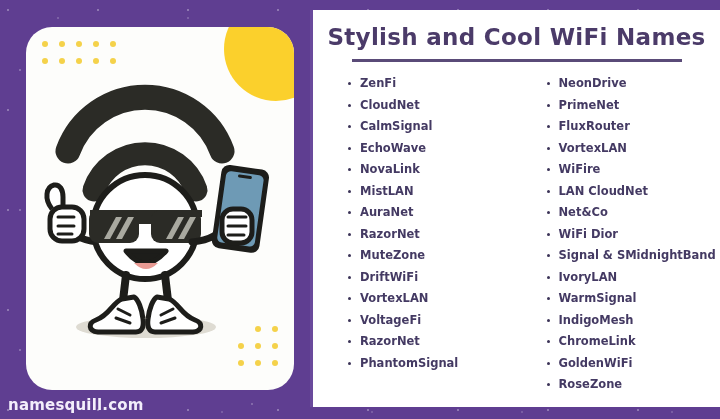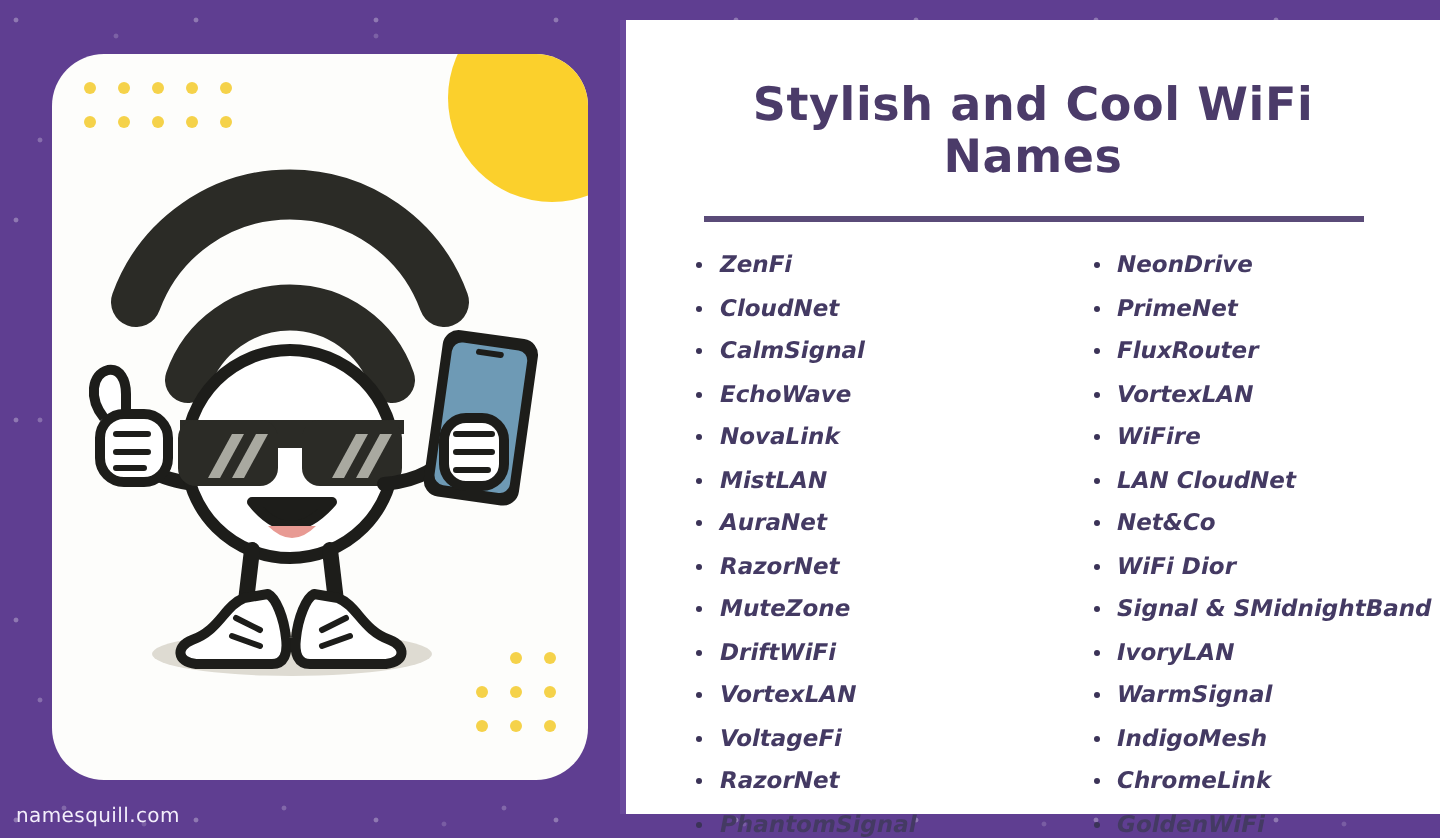--- a/index.html
+++ b/index.html
@@ -87,21 +87,21 @@
   .list-panel {
     position: absolute;
     left: 310px;
     top: 10px;
     right: 0px;
     bottom: 12px;
     background: #ffffff;
     border-left: 3px solid #6a4a9c;
   }
   .list-title {
-    margin: 16px;
+    margin: 0;
     padding: 14px 0 0 0;
     text-align: center;
     font-size: 23px;
     font-weight: bold;
     letter-spacing: .3px;
     color: #4b3b69;
     font-family: "DejaVu Sans", sans-serif;
   }
   .title-rule {
     width: 330px;
@@ -109,21 +109,20 @@
     margin: 9px auto 0 auto;
     background: #5a4b78;
   }
   .columns {
     display: flex;
     padding: 11px 0 0 34px;
     gap: 24px;
   }
   .col {
     width: 196px;
-    font-style: italic;
   }
   ul.name-list {
     list-style: none;
     margin: 0;
     padding: 0;
   }
   ul.name-list li {
     position: relative;
     padding-left: 13px;
     font-size: 11.5px;
@@ -141,22 +140,22 @@
     width: 3.2px;
     height: 3.2px;
     border-radius: 50%;
     background: #3b3357;
   }
   
   .watermark {
     position: absolute;
     left: 8px;
     bottom: 5px;
-    font-size: 10px;
-    font-weight: normal;
+    font-size: 15px;
+    font-weight: bold;
     color: #f3eefb;
     letter-spacing: .2px;
     font-family: "DejaVu Sans", sans-serif;
   }
 </style>
 </head>
 <body>
 
 <div class="poster">
 

